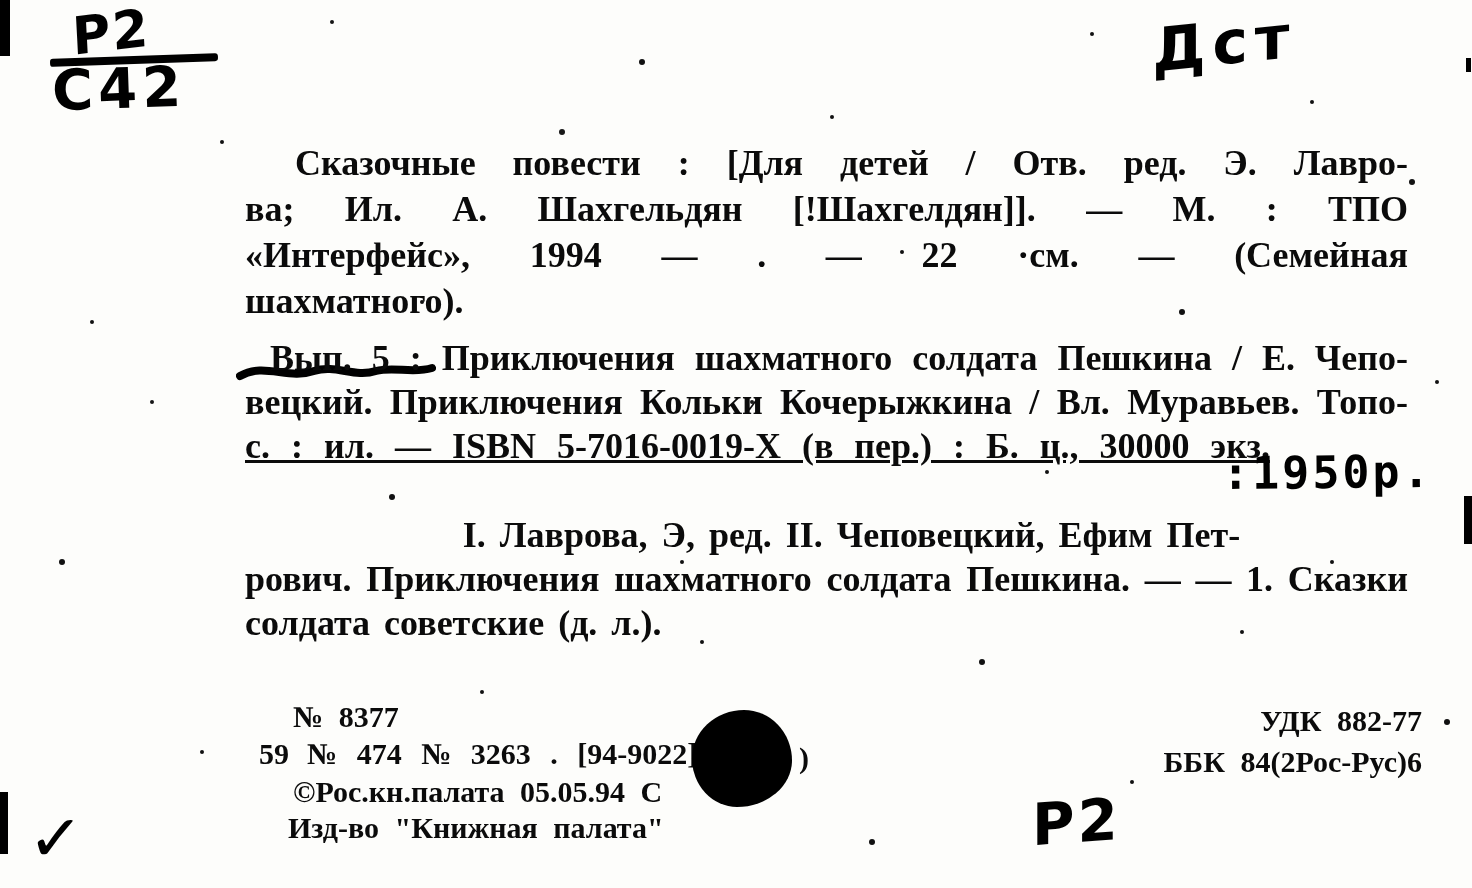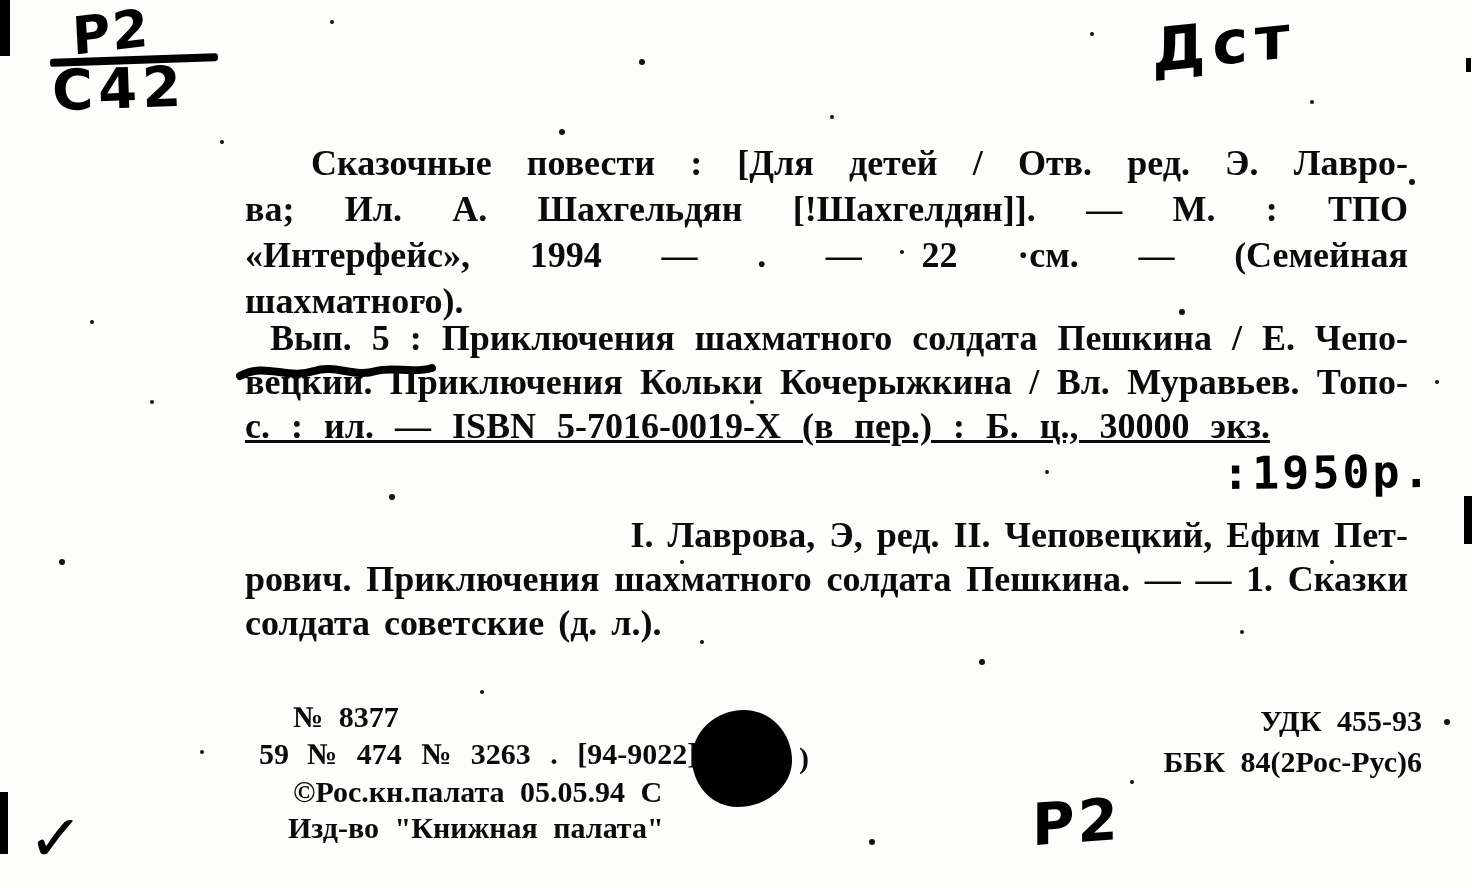--- a/index.html
+++ b/index.html
@@ -12,24 +12,24 @@
   
   .block { position:absolute; left:245px; width:1163px; font-size:36px; font-weight:600; word-spacing:5px; }
   .block .line { position:relative; }
   .b1 .line { line-height:46px; height:46px; }
   .b2 .line { line-height:44px; height:44px; }
   .b3 .line { line-height:44px; height:44px; }
   .jline { text-align:justify; }
   .jline::after { content:""; display:inline-block; width:100%; height:0; }
   .ind1 { text-indent:50px; }
   .ind2 { text-indent:25px; }
-  .flexline { display:flex; justify-content:flex-end; }
+  .flexline { display:flex; justify-content:center; }
   .flexline .fl-left { padding-left:50px; }
   .ws-wide { word-spacing:12px;text-decoration:underline; }
-  .lead { font-weight:700;margin-left:16px; }
+  .lead { font-weight:700; }
 
   
   .stamp {
     position:absolute; left:1222px; top:446px;
     font-family:"DejaVu Sans Mono","Liberation Mono",monospace;
     font-weight:700; font-size:45px; letter-spacing:3px; color:#000;
     transform:rotate(-0.5deg);
   }
 
   
@@ -93,21 +93,21 @@
     <div class="line jline ind1"><span class="lead">Сказочные повести</span> <span>: [Для детей / Отв. ред. Э. Лавро-</span></div>
     <div class="line jline">ва; Ил. А. Шахгельдян [!Шахгелдян]]. — М. : ТПО</div>
     <div class="line jline">«Интерфейс», 1994 — . — 22 ·см. — (Семейная</div>
     <div class="line">шахматного).</div>
   </div>
 
   <svg class="squiggle" width="200" height="28" viewBox="0 0 200 28">
     <path d="M4 18 C 28 4, 52 22, 78 13 C 100 6, 118 20, 140 13 C 158 8, 176 16, 196 10" stroke="#000" stroke-width="8" fill="none" stroke-linecap="round"></path>
   </svg>
 
-  <div class="block b2" style="top:316px;">
+  <div class="block b2" style="top:336px;">
     <div class="line jline ind2">Вып. 5 : Приключения шахматного солдата Пешкина / Е. Чепо-</div>
     <div class="line jline">вецкий. Приключения Кольки Кочерыжкина / Вл. Муравьев. Топо-</div>
     <div class="line ws-wide">с. : ил. — ISBN 5-7016-0019-X (в пер.) : Б. ц., 30000 экз.</div>
   </div>
 
   <div class="stamp">:1950р.</div>
 
   <div class="block b3" style="top:513px;">
     <div class="line flexline">
       <span class="fl-left">I. Лаврова, Э</span>
@@ -122,17 +122,17 @@
     <span class="f-59">59</span>
     <span class="f-row2-t">№ 474 № 3263 . [94-9022]</span>
   </div>
   <div class="f f-suffix">)</div>
   <div class="f f-cop">©Рос.кн.палата 05.05.94 С</div>
   <div class="f f-izd">Изд-во "Книжная палата"</div>
 
   <div class="blob"></div>
 
   <div class="f f-right">
-    <div class="line">УДК 455-93</div>
+    <div class="line">УДК 882-77</div>
     <div class="line">ББК 84(2Рос-Рус)6</div>
   </div>
 
 </div>
 
 </body></html>

